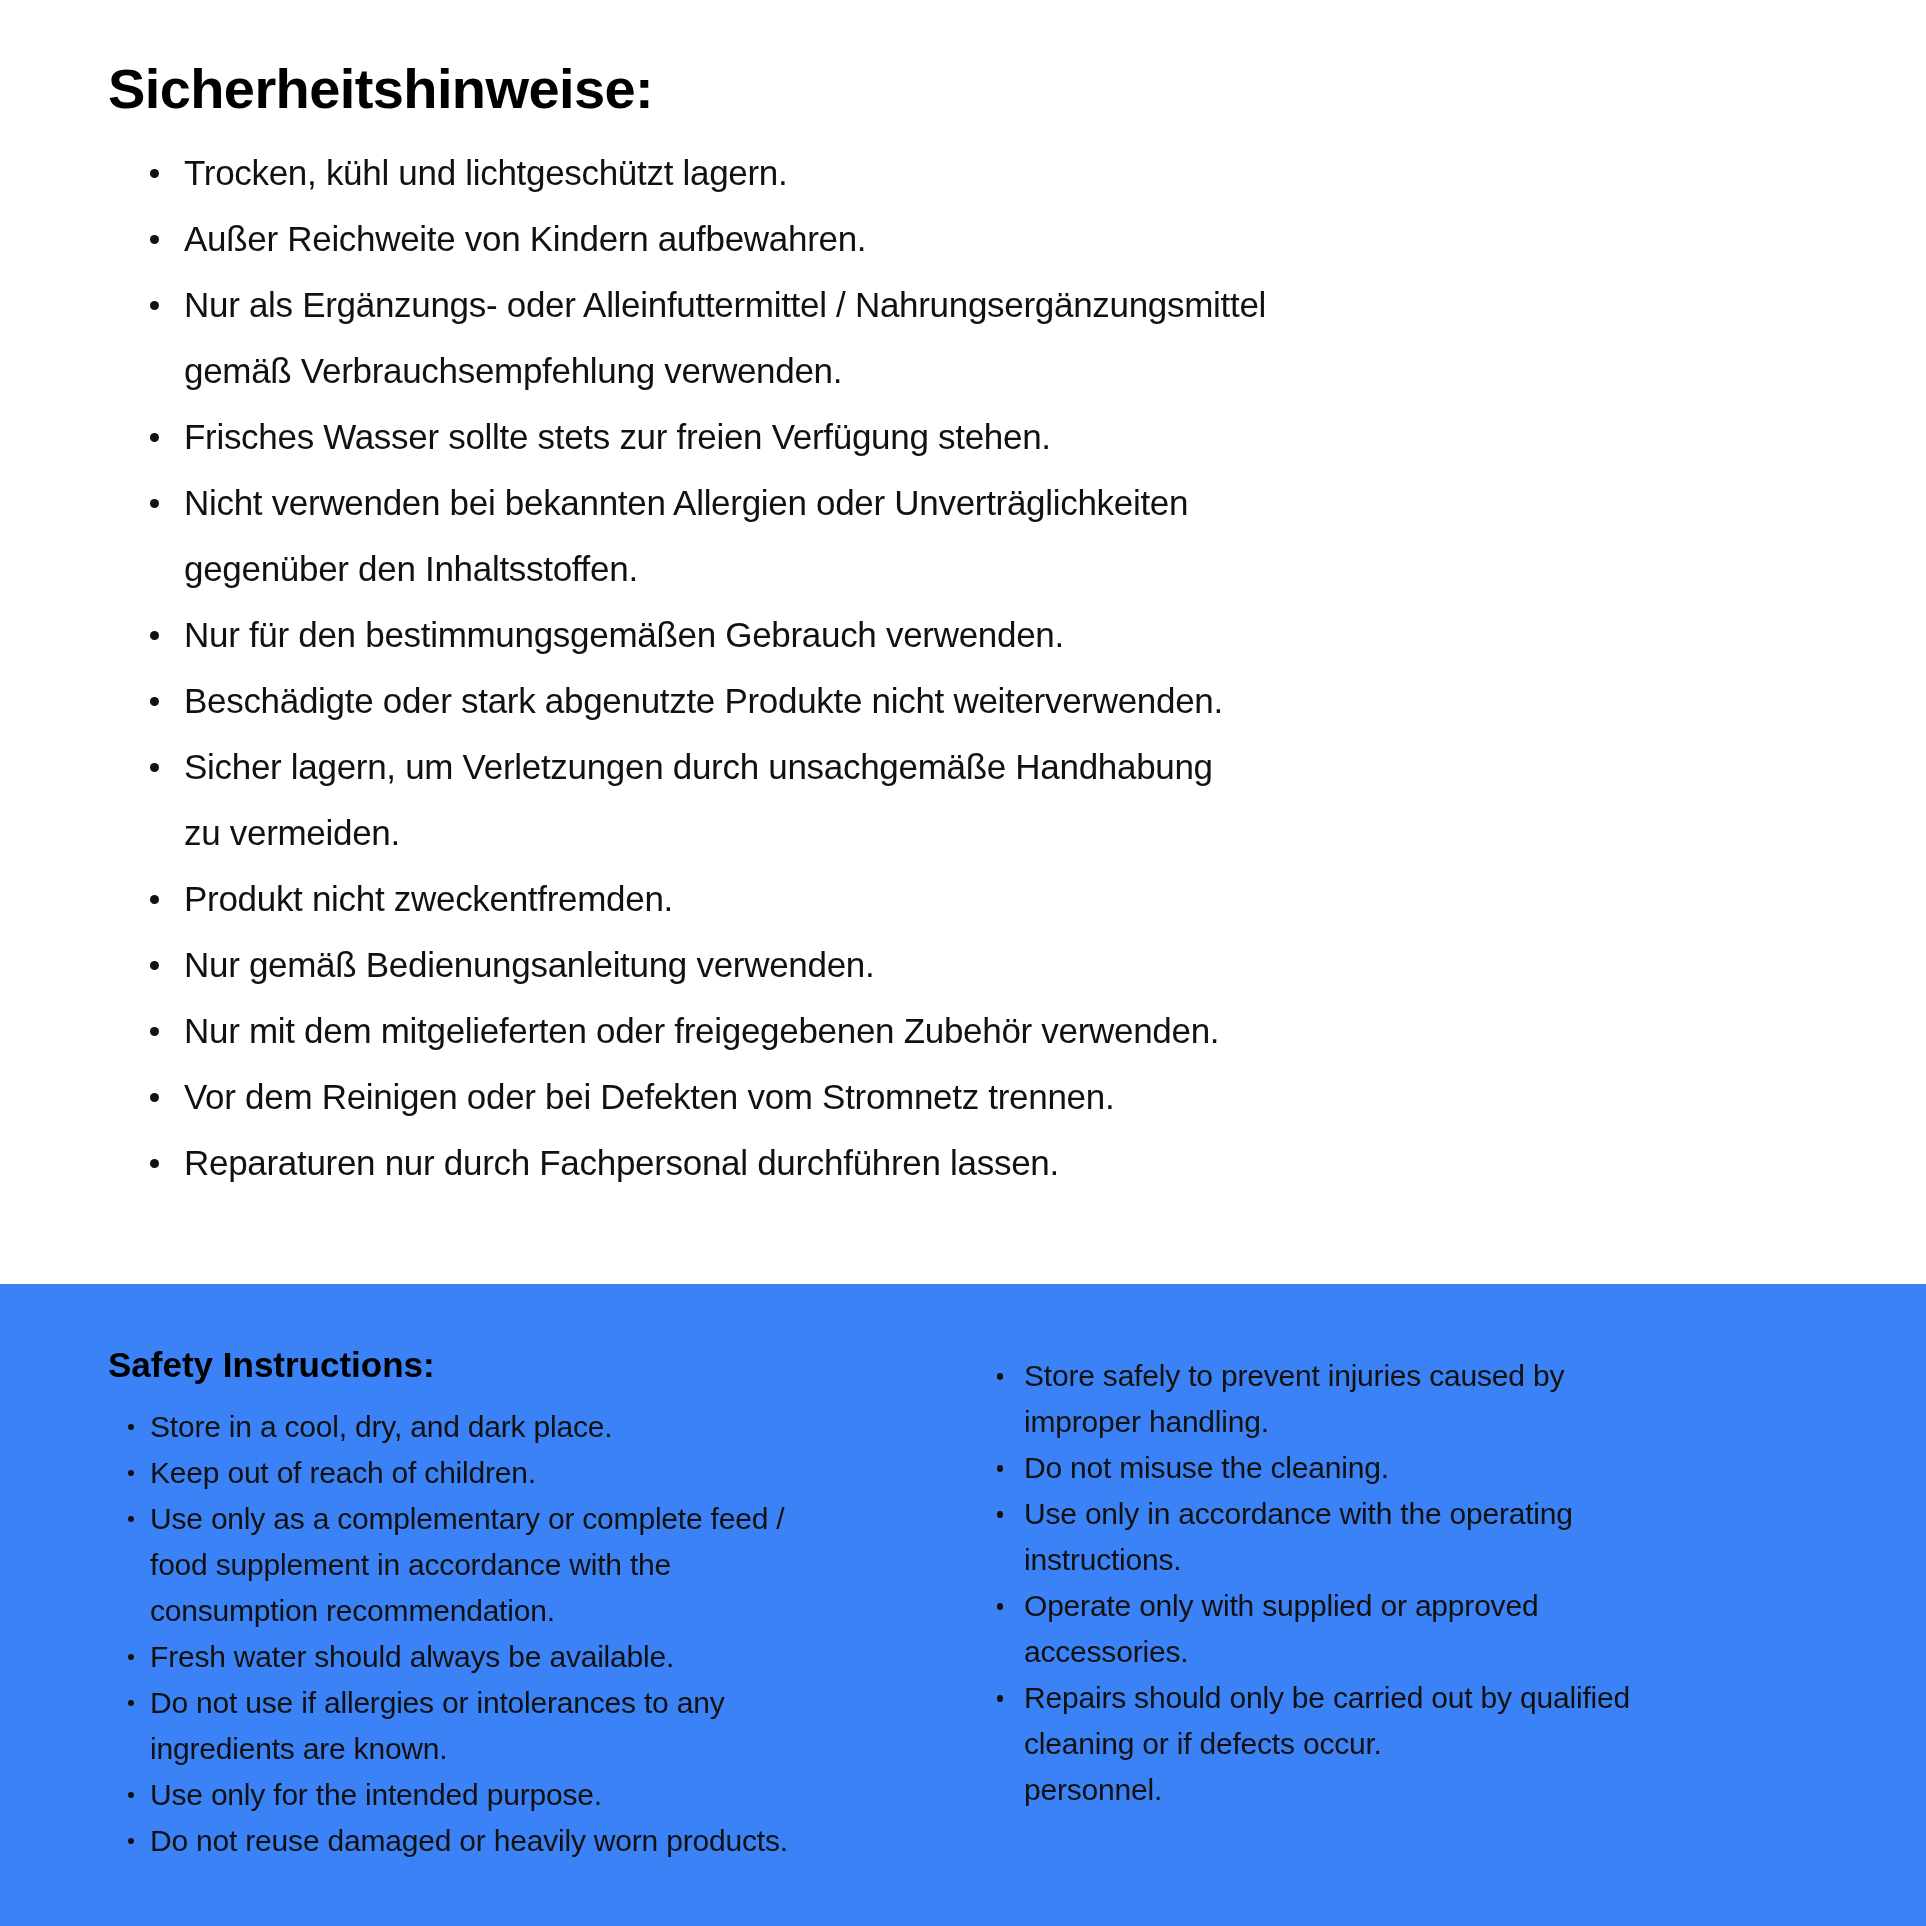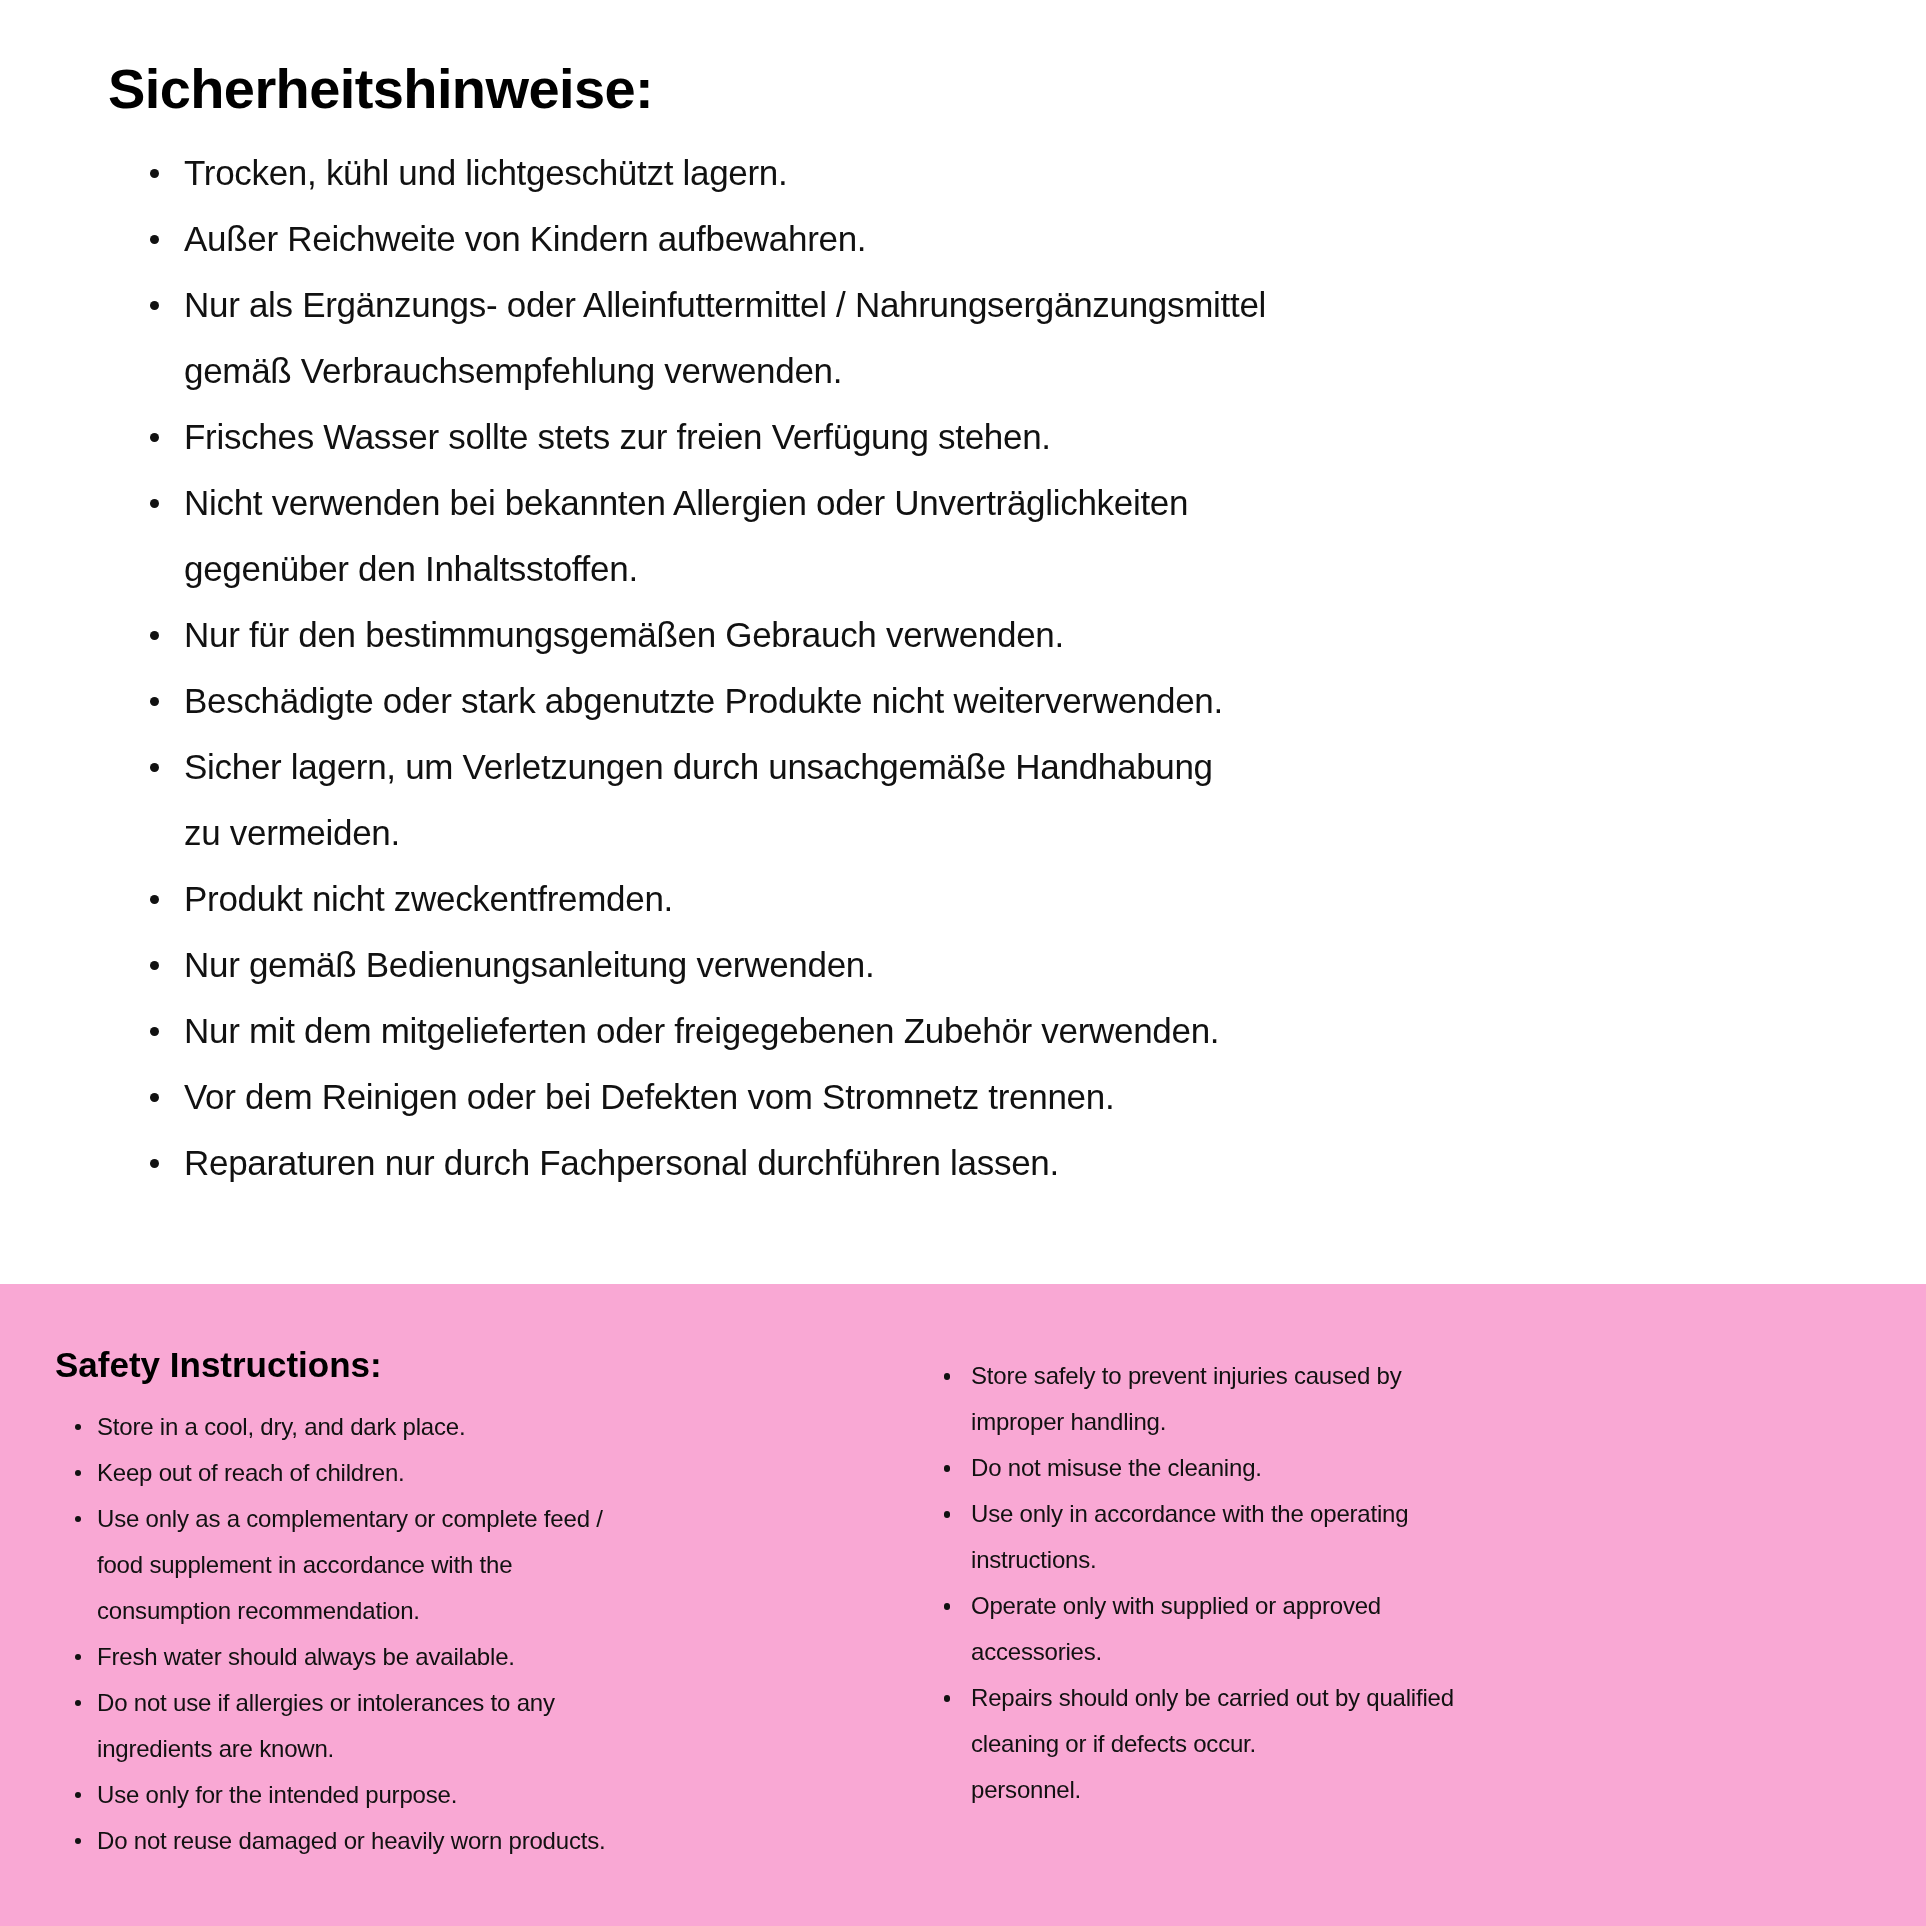--- a/index.html
+++ b/index.html
@@ -48,42 +48,42 @@
     width: 9px;
     height: 9px;
     border-radius: 50%;
     background: #111111;
   }
 
   
   .english {
     box-sizing: border-box;
     height: 642px;
-    background: #f9a8d4;
-    padding: 61px 19px 0 55px;
+    background: #3b82f6;
+    padding: 61px 19px 0 108px;
     display: flex;
   }
   .col-left {
     flex: none;
     width: 889px;
   }
   .col-right {
     flex: none;
     width: 867px;
     padding-top: 8.3px;
   }
   .e-heading {
     margin: 0 0 19px 0;
     font-size: 35px;
     font-weight: 700;
     color: #000000;
   }
   .e-line {
     position: relative;
-    font-size: 24px;
+    font-size: 30px;
     line-height: 46px;
     letter-spacing: -0.2px;
     white-space: nowrap;
   }
   .col-left .e-line { padding-left: 42px; }
   .col-right .e-line { padding-left: 27px; }
   .e-line.b::before {
     content: "";
     position: absolute;
     top: 20px;

